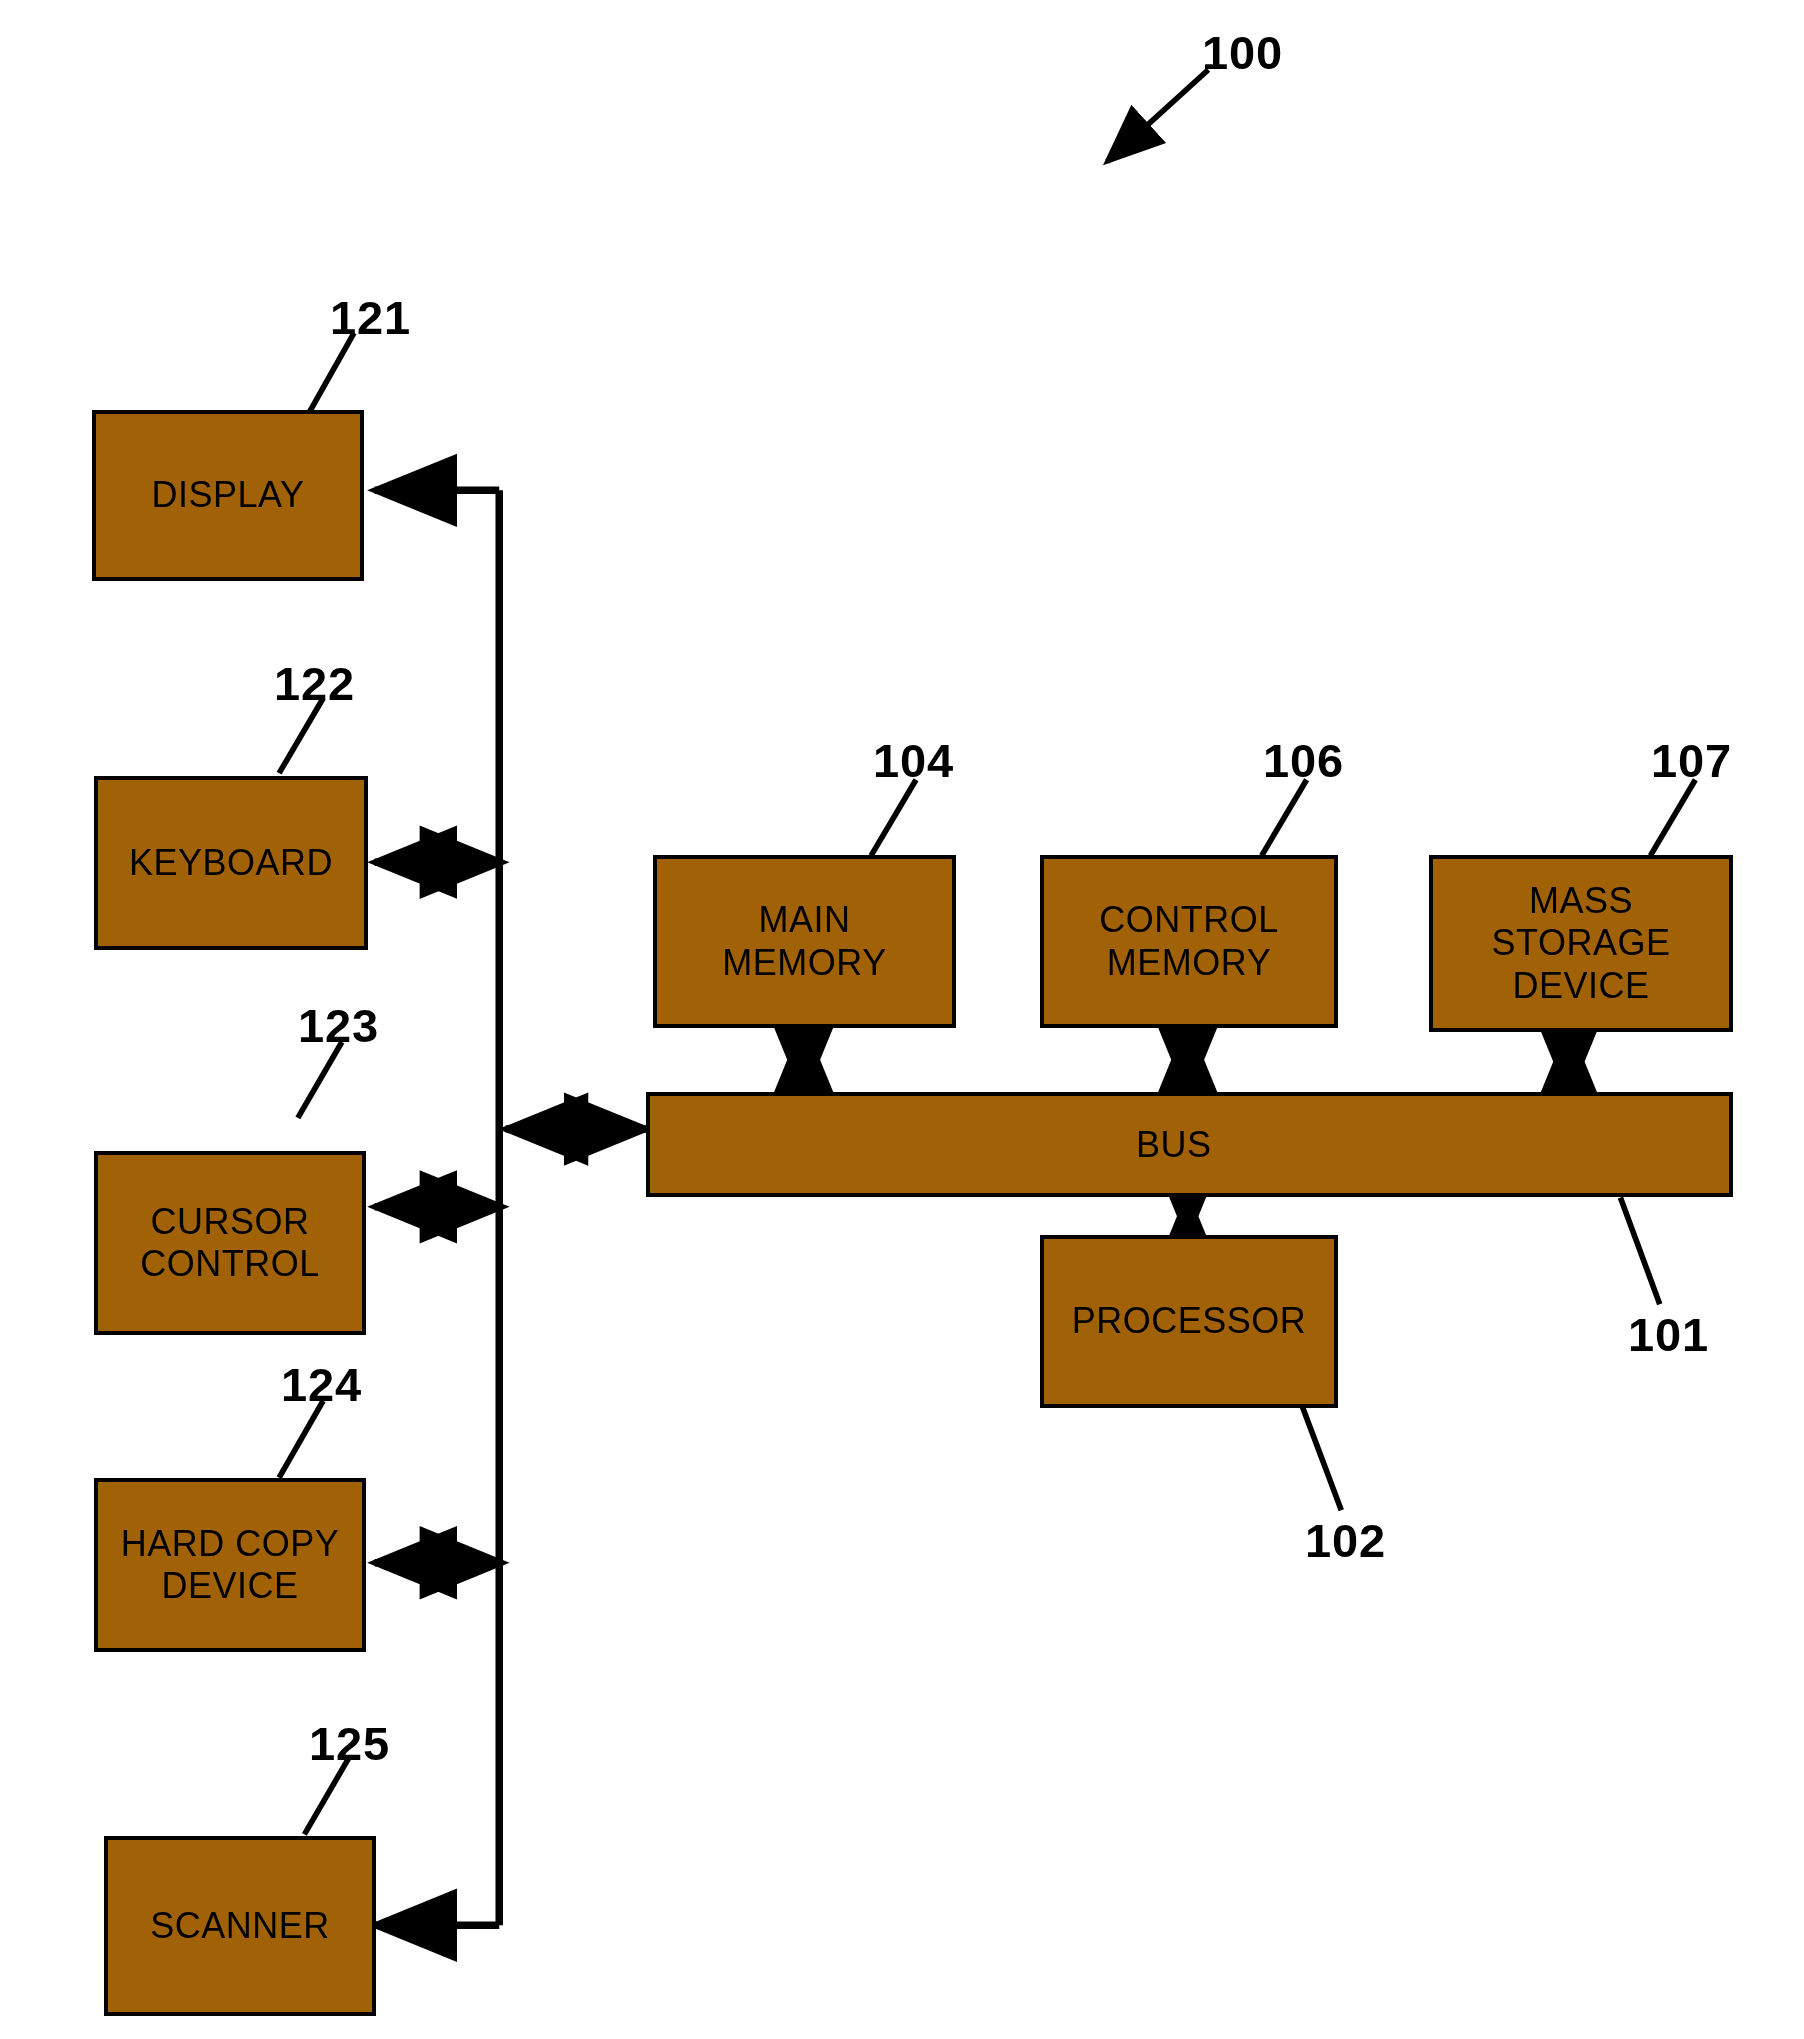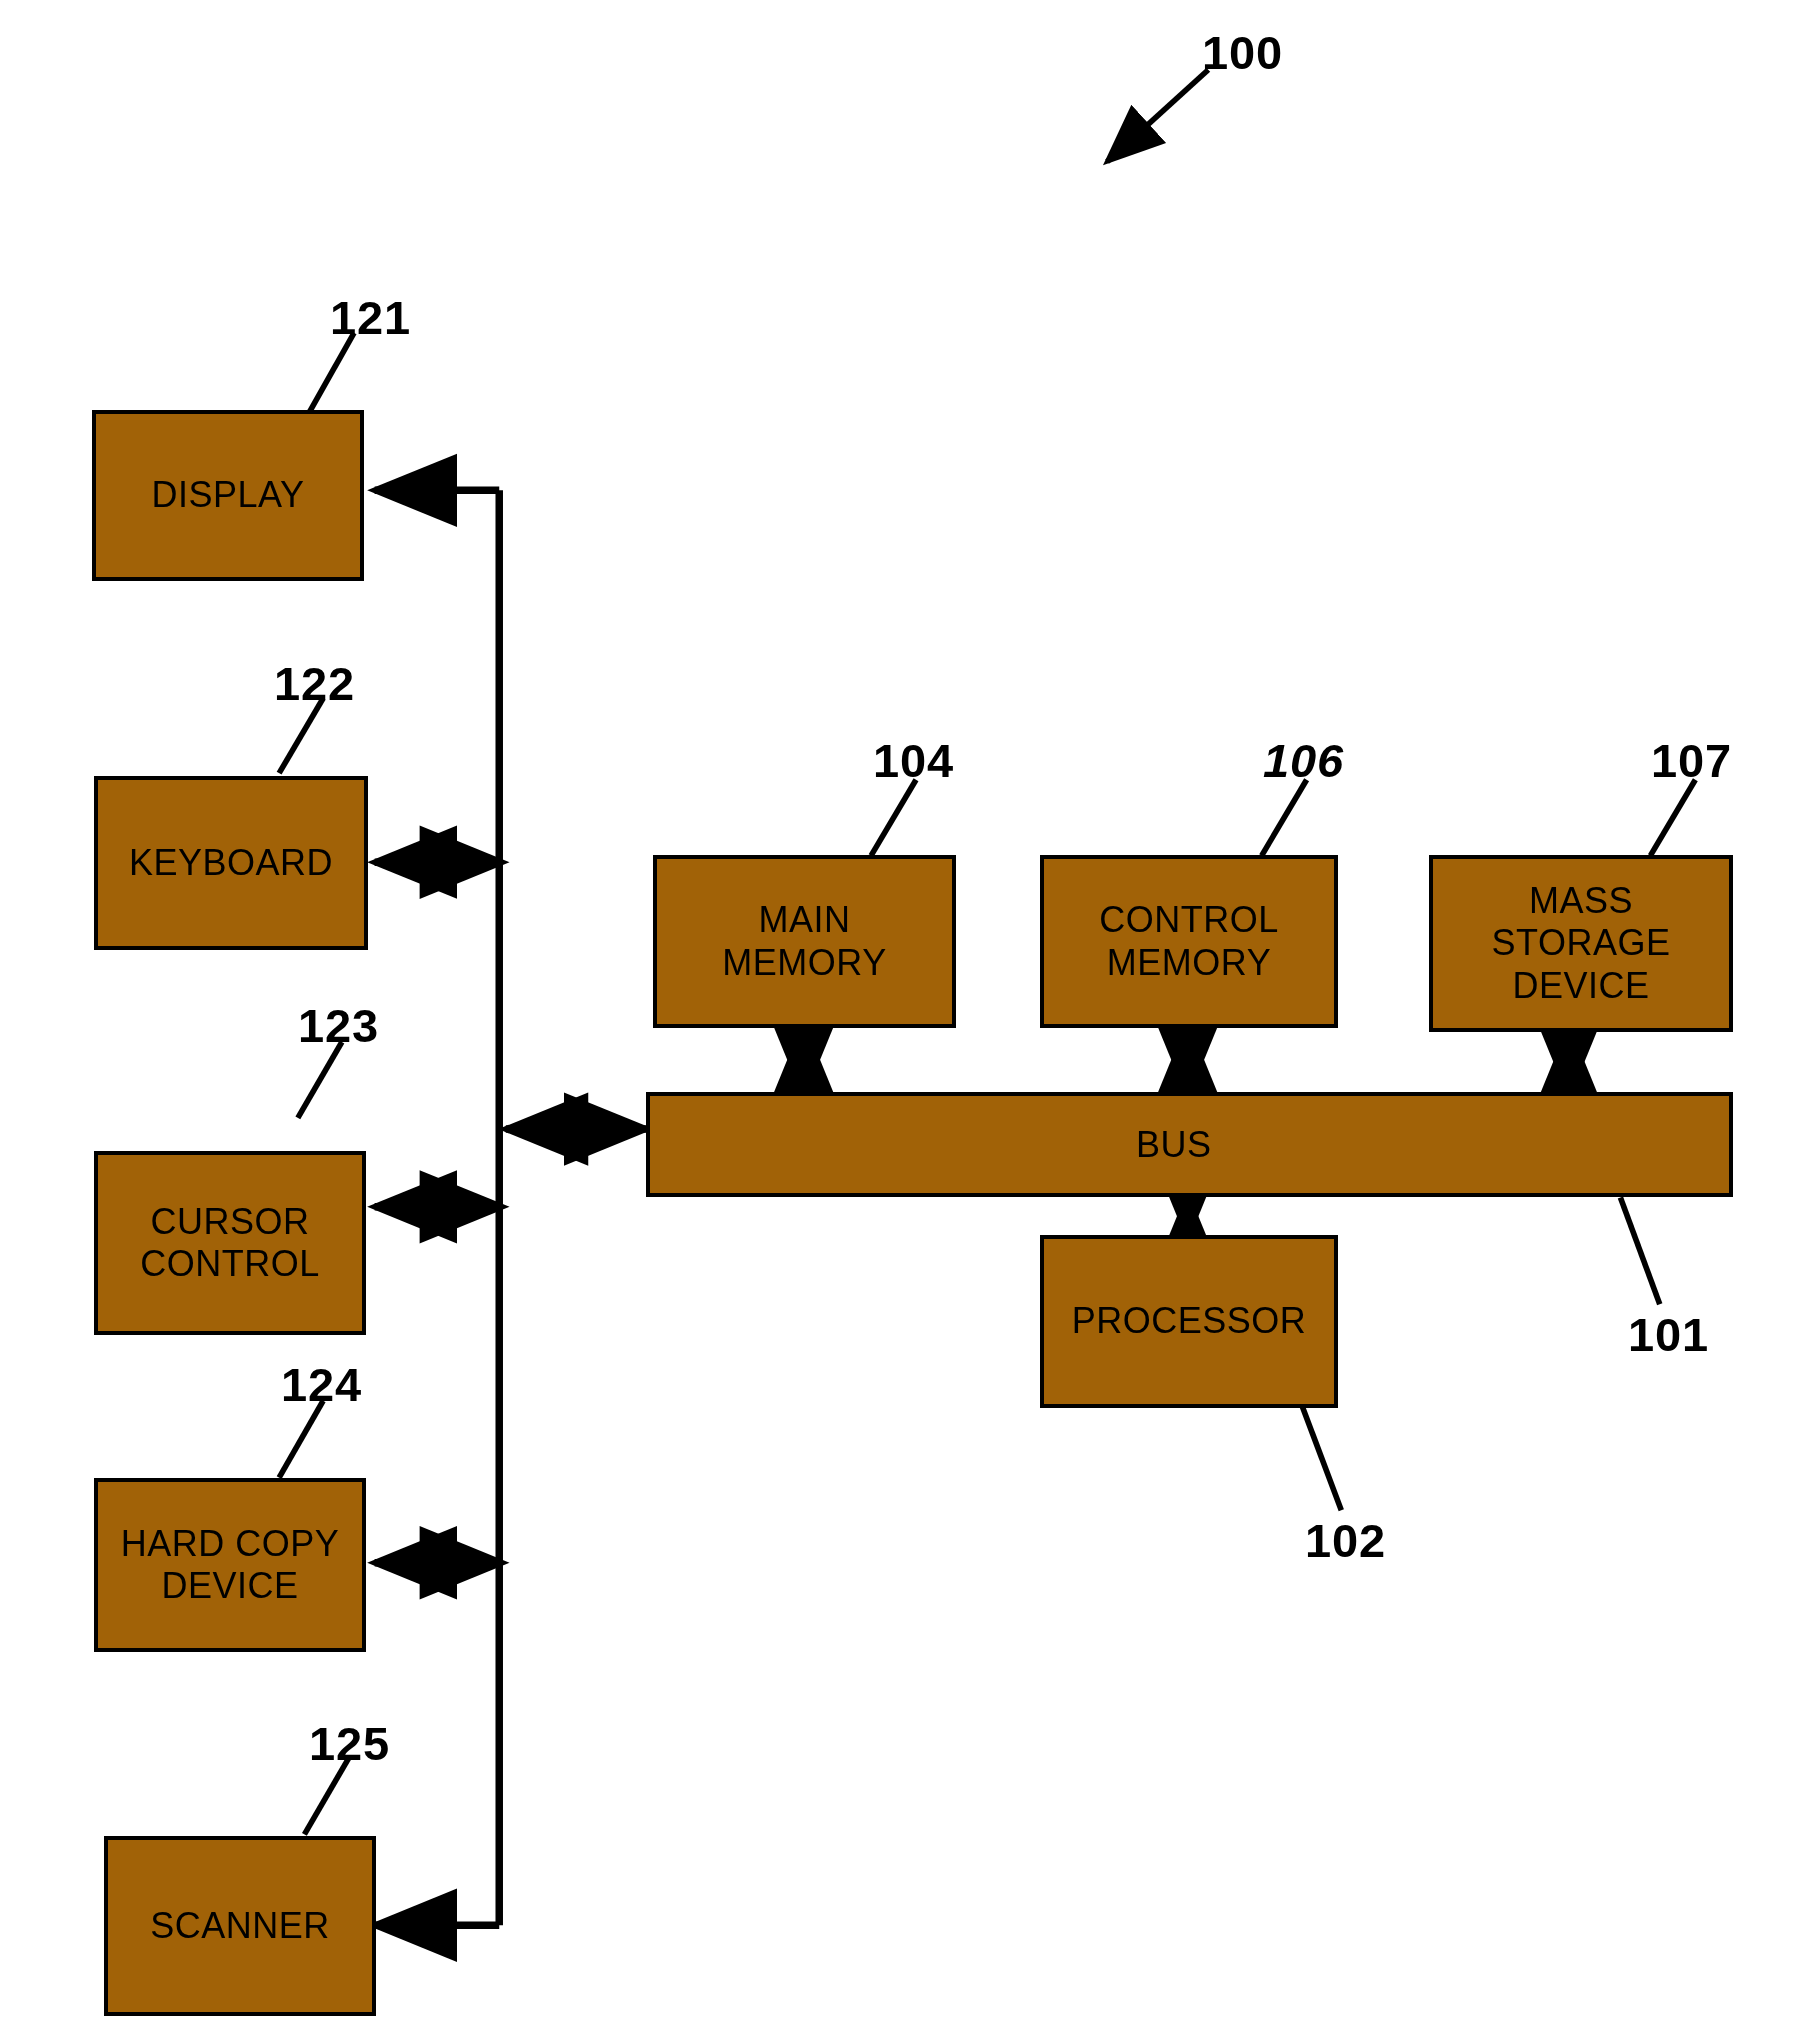--- a/index.html
+++ b/index.html
@@ -211,21 +211,21 @@
   <span class="ref" style="left:274px; top:656px;">122</span>
 
   <span class="ref" style="left:298px; top:998px;">123</span>
 
   <span class="ref" style="left:281px; top:1357px;">124</span>
 
   <span class="ref" style="left:309px; top:1716px;">125</span>
 
   <span class="ref" style="left:873px; top:733px;">104</span>
 
-  <span class="ref" style="left:1263px; top:733px;font-style:italic;">106</span>
+  <span class="ref" style="left:1263px; top:733px;">106</span>
 
   <span class="ref" style="left:1651px; top:733px;">107</span>
 
   <span class="ref" style="left:1628px; top:1307px;">101</span>
 
   <span class="ref" style="left:1305px; top:1513px;">102</span>
 
 </div>
 
 

